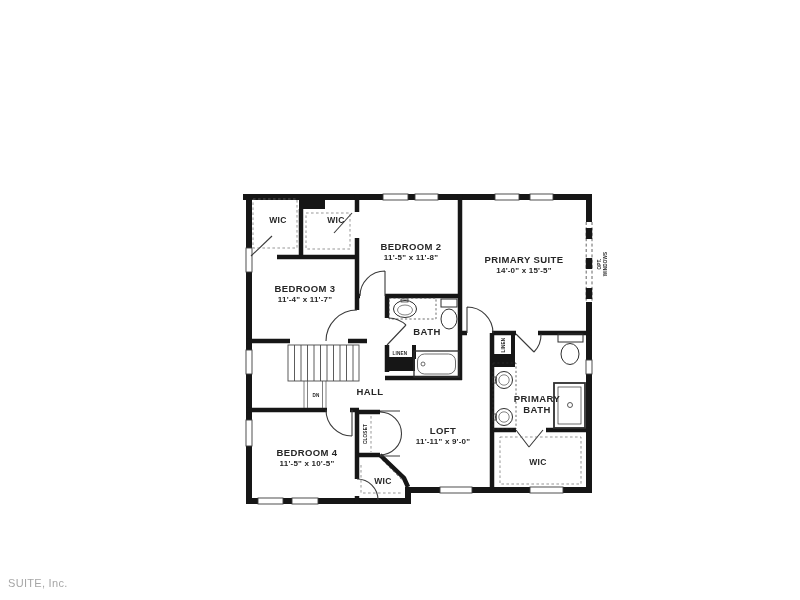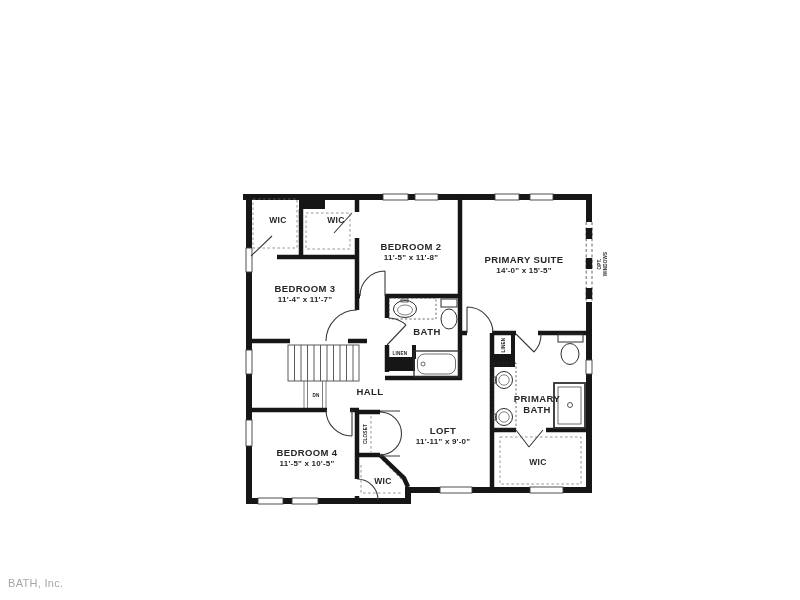--- a/index.html
+++ b/index.html
@@ -159,14 +159,14 @@
 
       <text class="tiny-lbl" x="400" y="355">LINEN</text>
       <text class="tiny-lbl" transform="rotate(-90 503 345)" x="503" y="347">LINEN</text>
       <text class="tiny-lbl" transform="rotate(-90 365 434)" x="365" y="436">CLOSET</text>
       <text class="tiny-lbl" x="316" y="397">DN</text>
       <text class="tiny-lbl" transform="rotate(-90 599 264)" x="599" y="266">OPT.</text>
       <text class="tiny-lbl" transform="rotate(-90 605 264)" x="605" y="266">WINDOWS</text>
     </g>
   </svg>
 
-  <div id="watermark">BATH, Inc.</div>
+  <div id="watermark">SUITE, Inc.</div>
 </div>
 
 </body></html>

